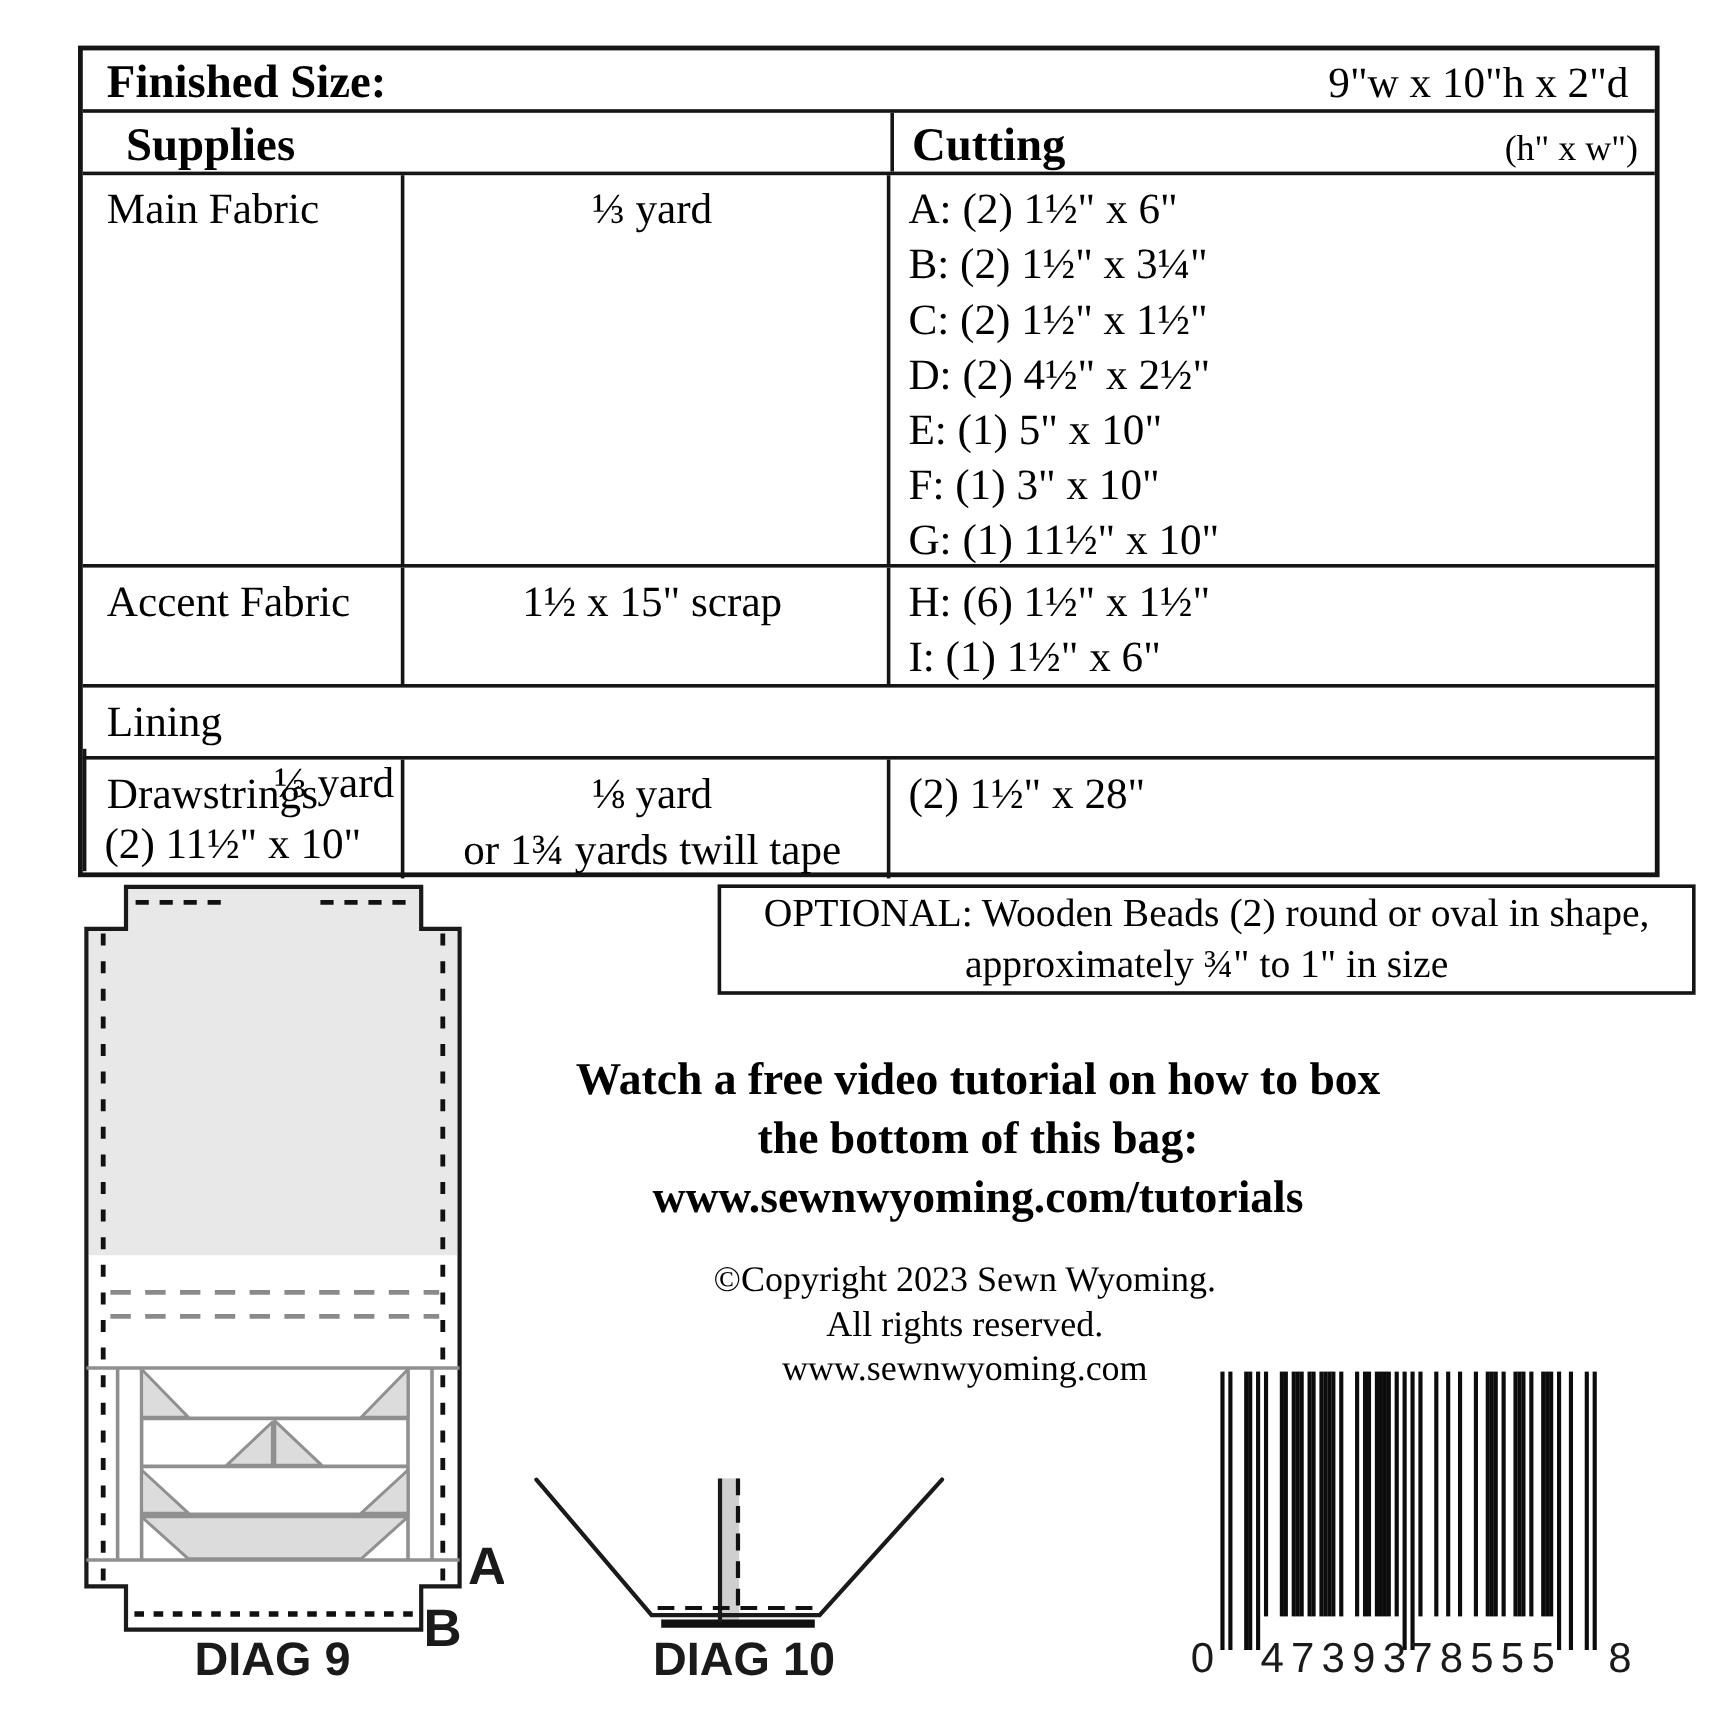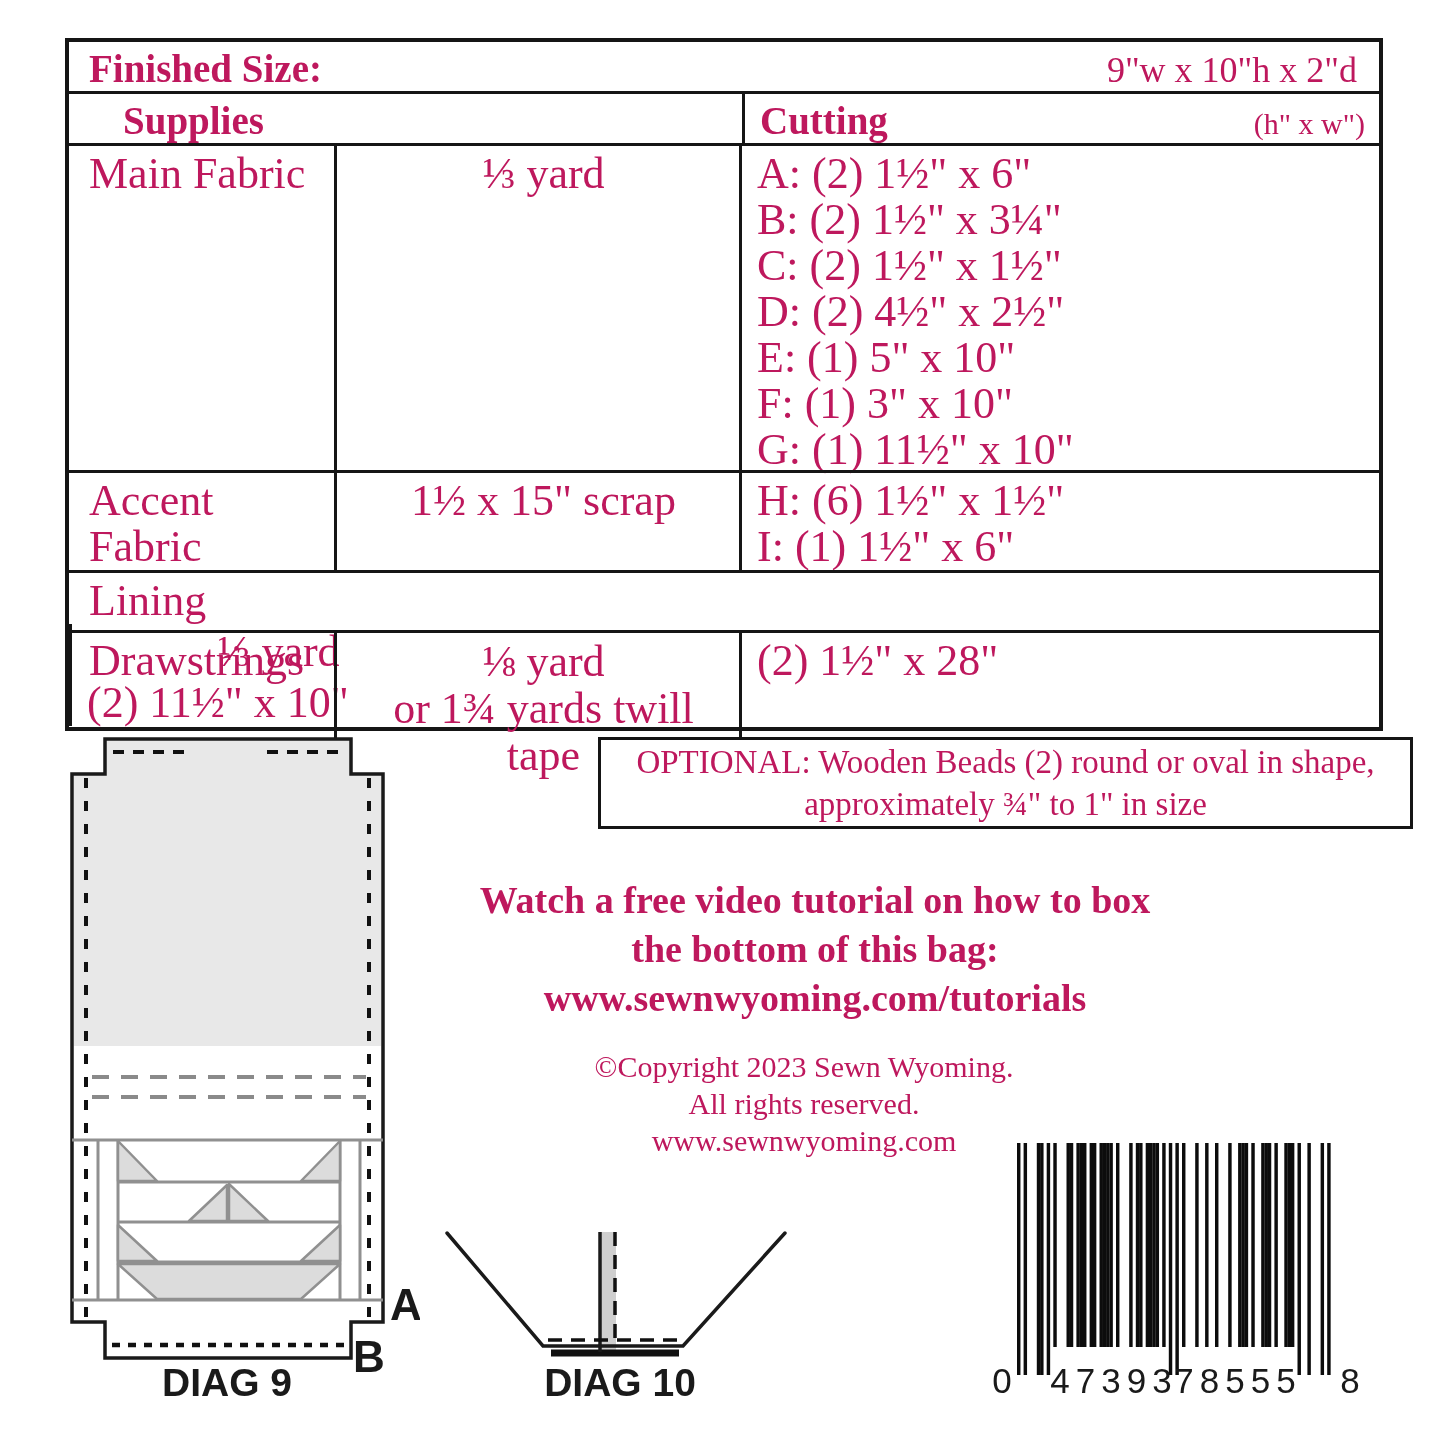--- a/index.html
+++ b/index.html
@@ -1,41 +1,41 @@
 <!DOCTYPE html>
 <html><head>
 <meta charset="utf-8">
 <style>
   html,body{margin:0;padding:0;background:#ffffff;}
   .sheet{
     position:relative;width:1445px;height:1445px;background:#ffffff;
-    color:#be185d;font-family:"Liberation Serif",serif;overflow:hidden;
+    color:#000000;font-family:"Liberation Serif",serif;overflow:hidden;
   }
   
   .ptable{
     position:absolute;left:65px;top:38px;width:1318px;height:693px;
     border:4px solid #151515;box-sizing:border-box;
     display:flex;flex-direction:column;background:#fff;
   }
   .tr{display:flex;box-sizing:border-box;}
   .tr + .tr{border-top:3px solid #151515;}
   .r1{height:54px;}
   .r2{height:53px;}
   .r3{height:327px;}
   .r4{height:120px;}
   .r5{height:60px;flex-direction:column;}
   .r6{flex:1;}
-  .td{box-sizing:border-box;padding:5px 16px 0 20px;font-size:44px;line-height:46px;}
+  .td{box-sizing:border-box;padding:5px 16px 0 20px;font-size:36px;line-height:46px;}
   .c1{width:265px;}
   .c2{width:405px;border-left:3px solid #151515;padding-left:27px;text-align:center;}
   .c3{flex:1;border-left:3px solid #151515;padding-left:15px;}
   .fs-cell{flex:1;display:flex;justify-content:space-between;align-items:baseline;padding:4px 22px 0 20px;}
   .fs-label{font-weight:bold;font-size:39px;}
   .fs-value{font-size:36px;}
-  .hcell1{width:673px;box-sizing:border-box;padding:4px 0 0 54px;font-weight:bold;font-size:39px;}
+  .hcell1{width:673px;box-sizing:border-box;padding:4px 0 0 36px;font-weight:bold;font-size:39px;}
   .hcell2{flex:1;border-left:3px solid #151515;box-sizing:border-box;display:flex;justify-content:space-between;align-items:baseline;padding:4px 14px 0 15px;}
   .cut-h{font-weight:bold;font-size:39px;}
   .unit{font-size:30px;}
   .cutline{white-space:nowrap;}
   
   .opt{
     position:absolute;left:570px;top:737px;width:815px;height:92px;
     border:3px solid #151515;box-sizing:border-box;background:#fff;
     display:flex;flex-direction:column;justify-content:center;
     text-align:center;font-size:33px;line-height:42px;margin-left:28px;

